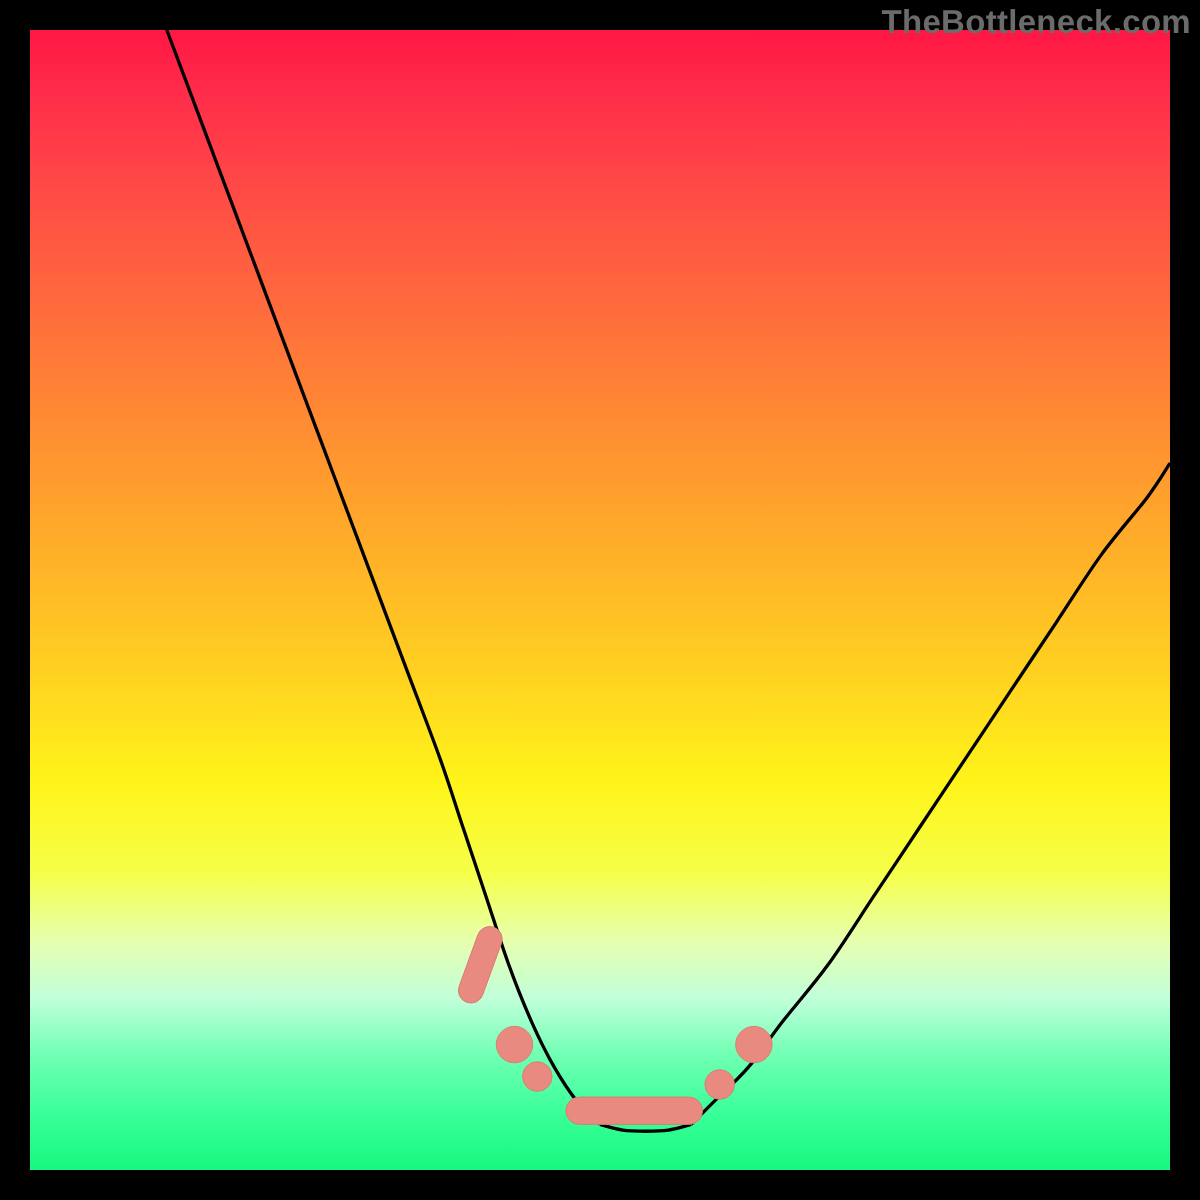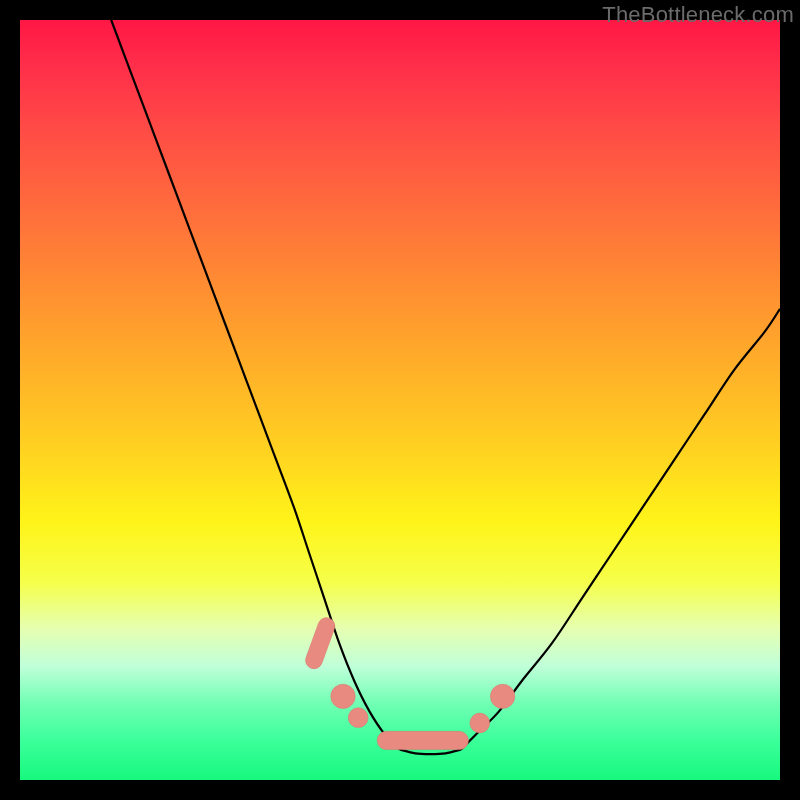--- a/index.html
+++ b/index.html
@@ -48,21 +48,21 @@
     width: 100%;
     height: 100%;
     overflow: visible;
   }
   .watermark {
     position: absolute;
     top: 2px;
     right: 6px;
     color: #6b6b6b;
     font-size: 22px;
-    font-weight: 400;
+    font-weight: 700;
     letter-spacing: 0.2px;
     user-select: none;
   }
 </style>
 </head>
 <body>
 
 <div class="frame">
   <div class="plot-area">
     <svg class="curve" viewBox="0 0 760 760" preserveAspectRatio="none">

